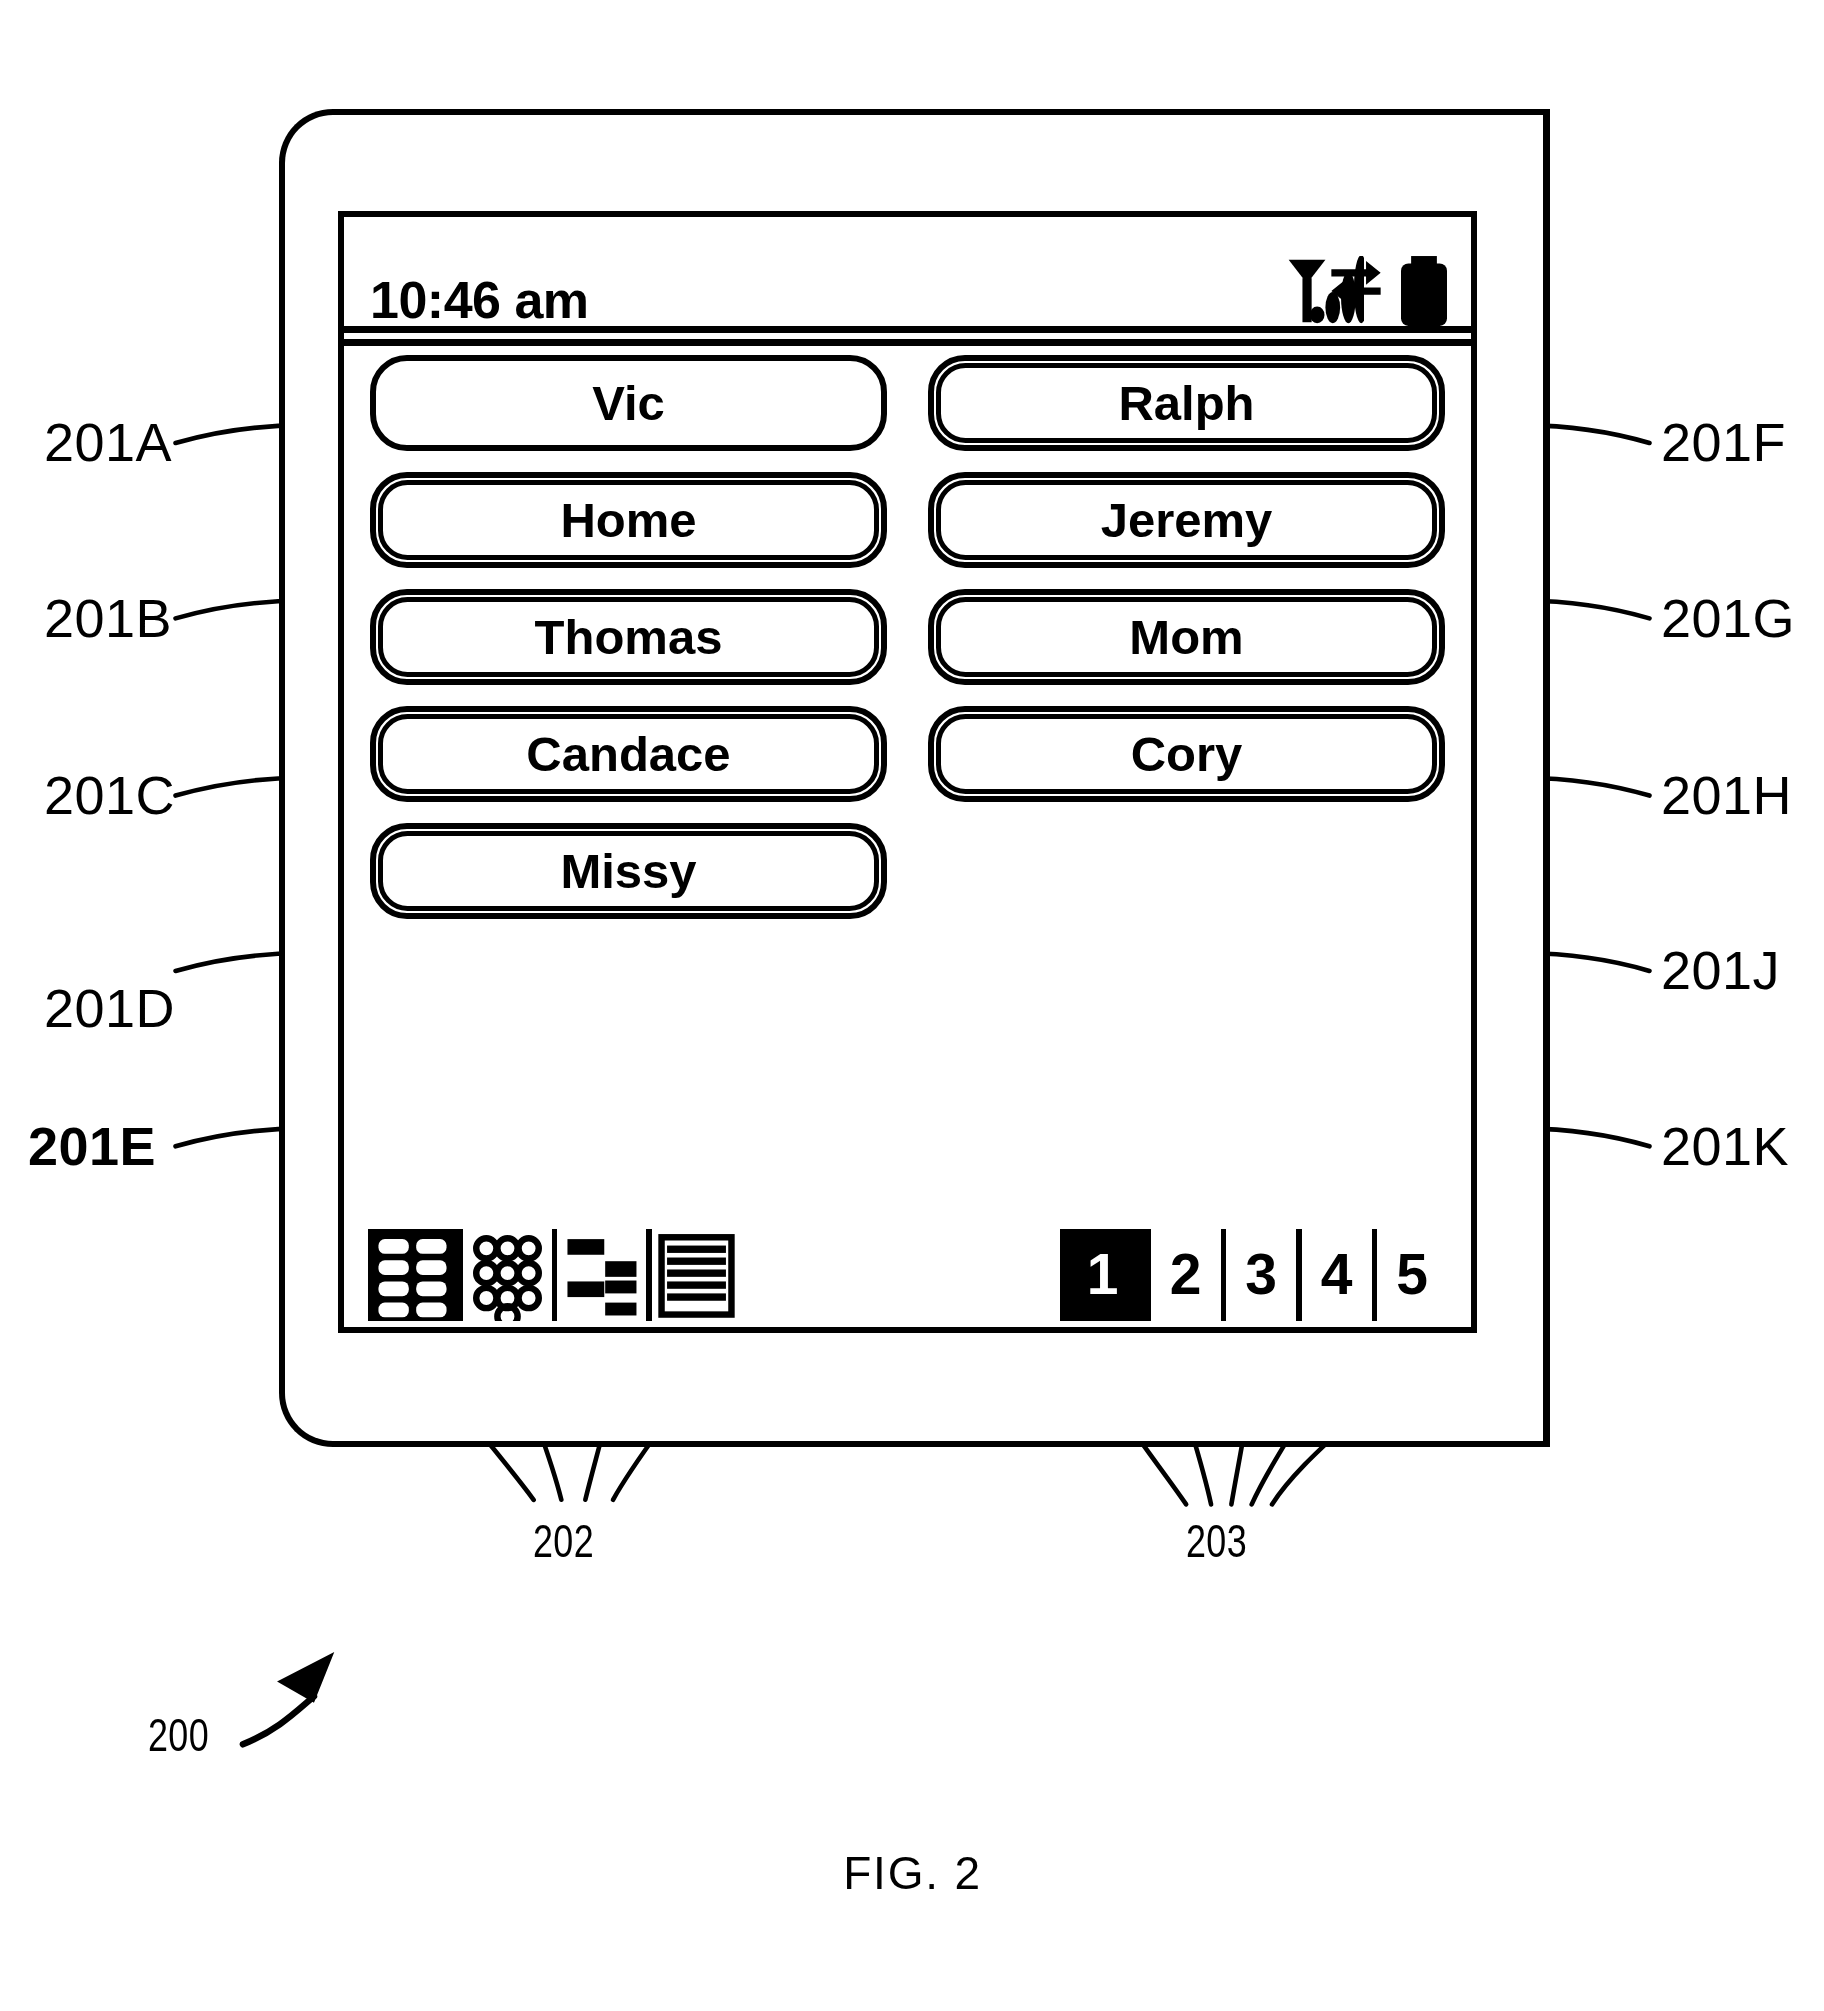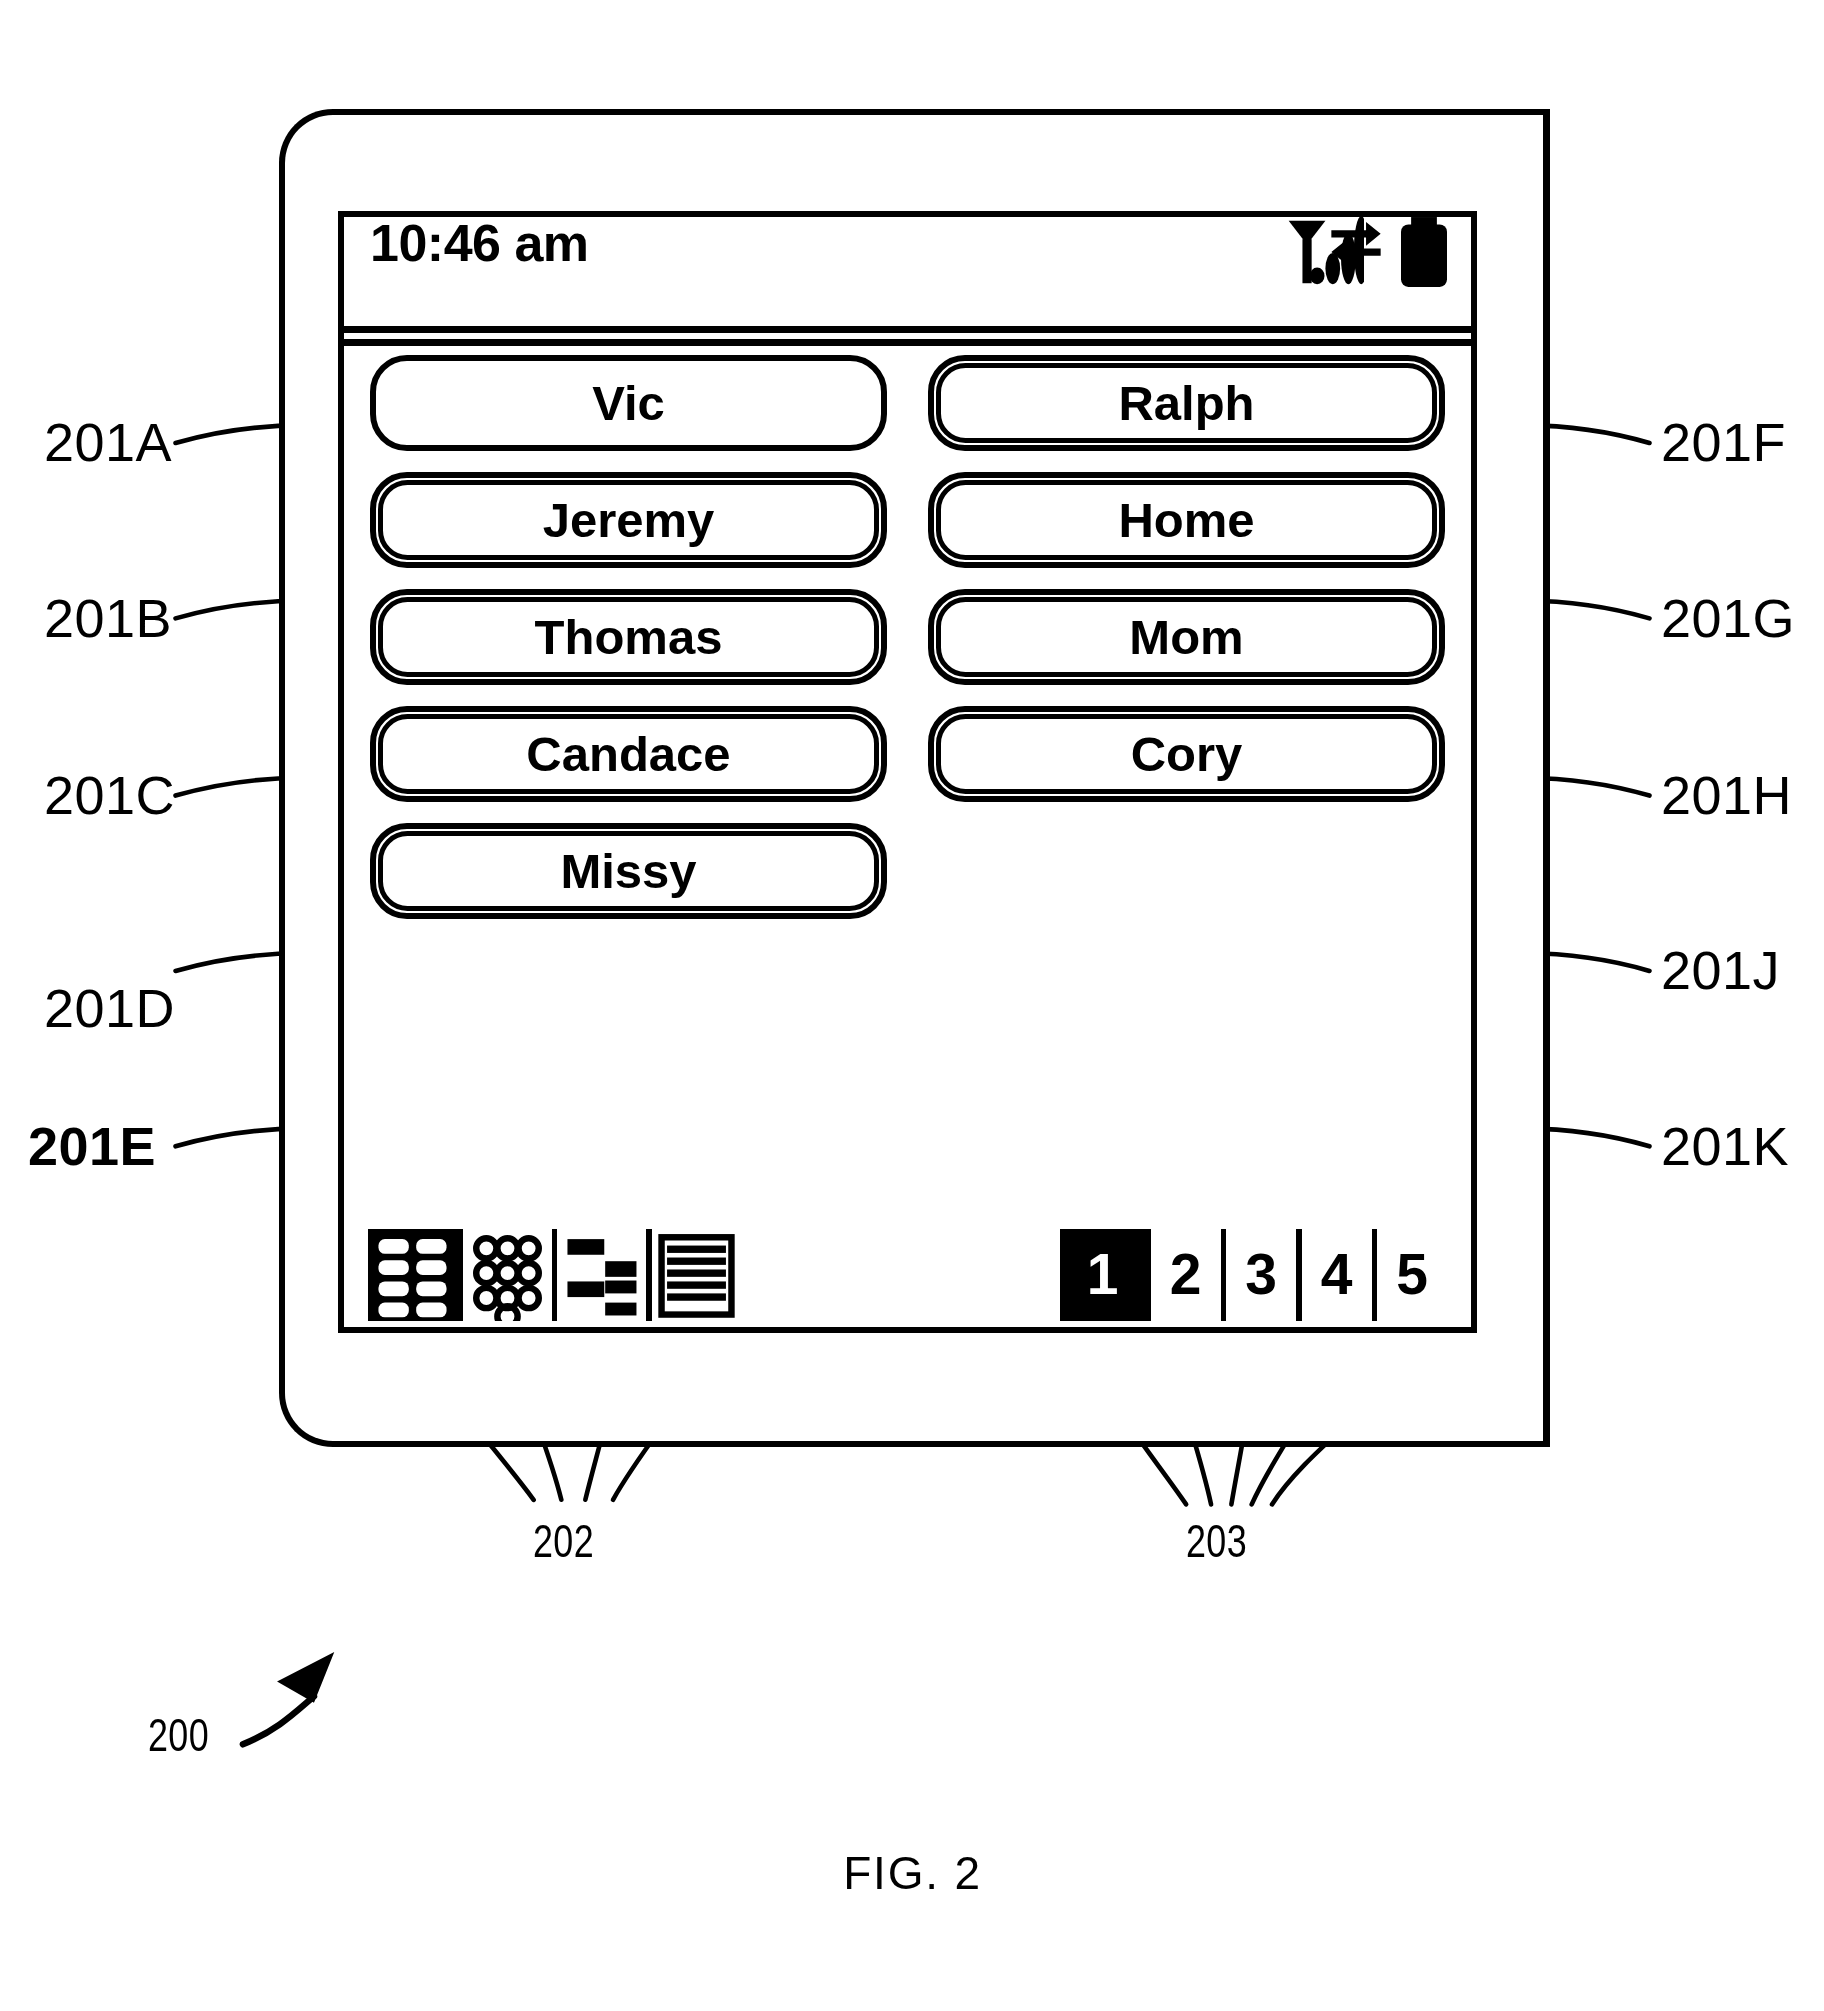--- a/index.html
+++ b/index.html
@@ -72,21 +72,21 @@
   }
 
   
   .status-bar {
     position: absolute;
     left: 0; top: 0;
     width: 100%;
     height: 109px;
     box-sizing: border-box;
     display: flex;
-    align-items: flex-start;
+    align-items: flex-end;
     justify-content: space-between;
     padding: 0 24px 0 26px;
   }
   .status-time {
     font-size: 52px;
     font-weight: bold;
     letter-spacing: -0.5px;
     line-height: 1;
   }
   .status-icons {
@@ -315,27 +315,27 @@
       </div>
       <div class="dial-btn">
         <div class="outer"></div>
         <div class="inner"></div>
         <div class="lbl">Ralph</div>
       </div>
 
       <div class="dial-btn">
         <div class="outer"></div>
         <div class="inner"></div>
+        <div class="lbl">Home</div>
+      </div>
+
+      <div class="dial-btn">
+        <div class="outer"></div>
+        <div class="inner"></div>
         <div class="lbl">Jeremy</div>
-      </div>
-
-      <div class="dial-btn">
-        <div class="outer"></div>
-        <div class="inner"></div>
-        <div class="lbl">Home</div>
       </div>
       <div class="dial-btn">
         <div class="outer"></div>
         <div class="inner"></div>
         <div class="lbl">Thomas</div>
       </div>
 
       <div class="dial-btn">
         <div class="outer"></div>
         <div class="inner"></div>

